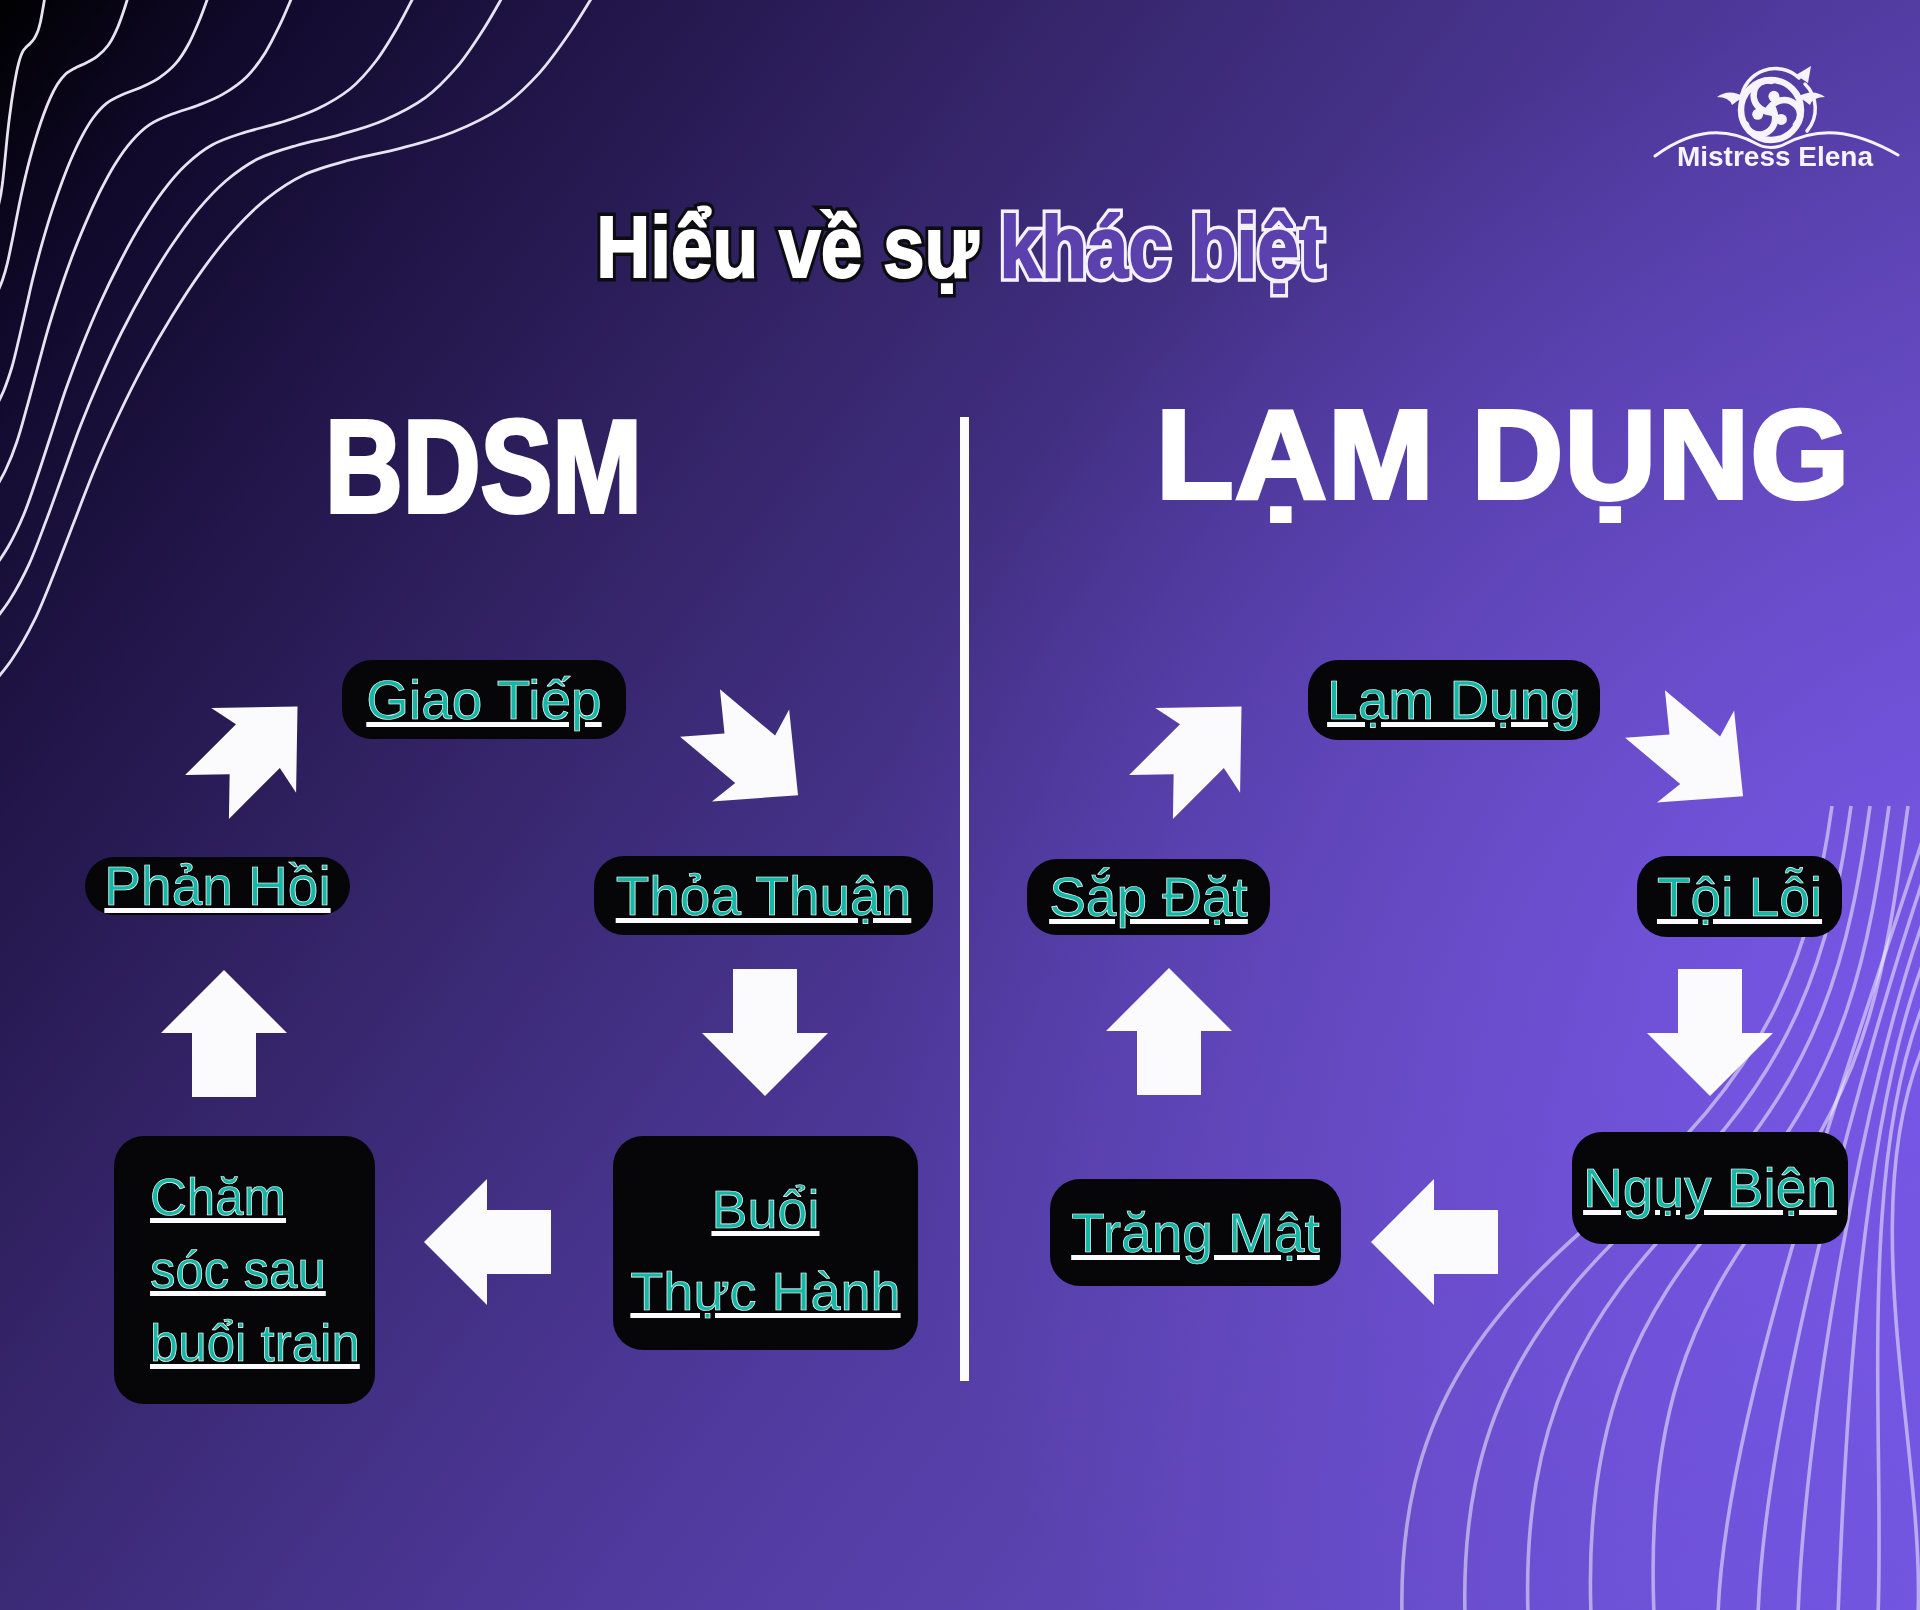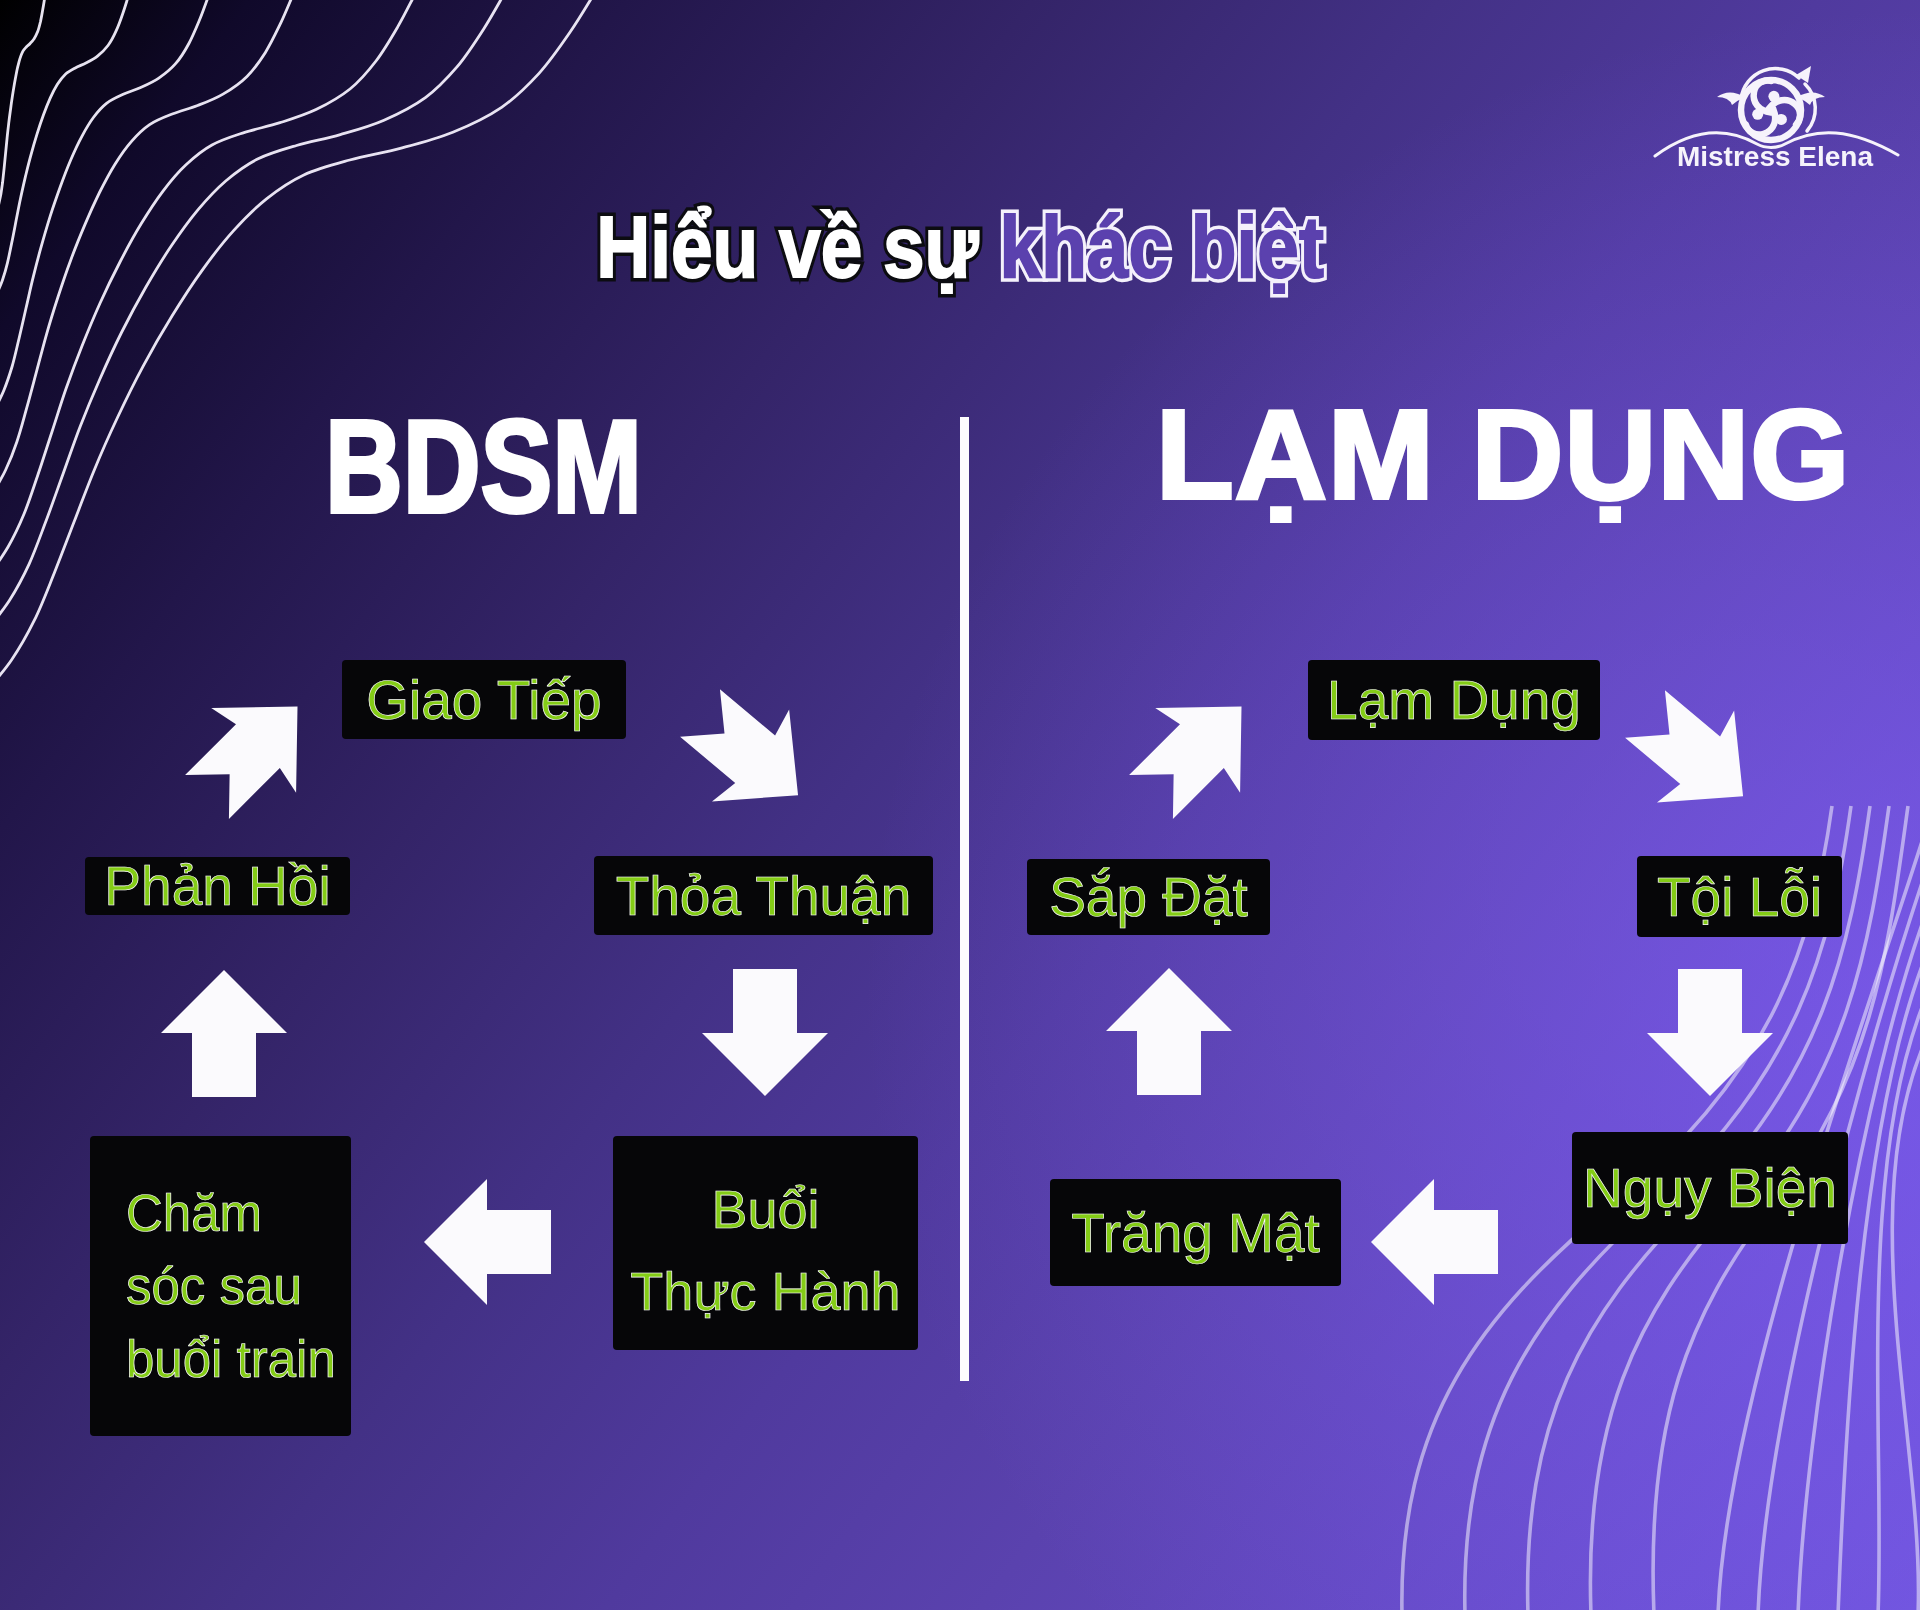--- a/index.html
+++ b/index.html
@@ -3,22 +3,22 @@
 <style>
   * { margin:0; padding:0; box-sizing:border-box; }
   html,body { width:1920px; height:1610px; overflow:hidden; }
   body { font-family:"Liberation Sans", sans-serif; position:relative;
     background:
       radial-gradient(1600px 1500px at 100% 62%, rgba(130,95,250,0.62), rgba(130,95,250,0) 66%),
       linear-gradient(127deg, #000000 0%, #10092a 8%, #22164a 20%, #342468 33%, #433186 46%, #503a9e 58%, #5a42ae 70%, #6349c2 82%, #694fd0 92%, #6d53d8 100%);
   }
   svg.layer { position:absolute; left:0; top:0; }
   .divider { position:absolute; left:960px; top:417px; width:9px; height:964px; background:#fdfcfe; }
-  .box { position:absolute; background:#060608; border-radius:4px; color:#84cc16;
-         font-size:55px; display:flex; align-items:center; justify-content:center;
+  .box { position:absolute; background:#060608; border-radius:30px; color:#14b8a6;
+         font-size:55px; display:flex; align-items:center; justify-content:center;text-decoration:underline;
          -webkit-text-stroke:0.7px #fcfbfd; }
   .box.ml { justify-content:flex-start; padding-left:36px; line-height:73px; font-size:51px; }
   .box.ml2 { text-align:center; line-height:82px; font-size:54px; align-items:flex-start; padding-top:32px; }
   .hdr { position:absolute; color:#ffffff; font-weight:bold; white-space:nowrap;
           transform-origin:left top; -webkit-text-stroke:4px #ffffff; }
   .title { position:absolute; left:0; top:196px; width:1920px; text-align:center;
             font-size:88px; font-weight:bold; white-space:nowrap; color:#ffffff;
             transform:scaleX(0.85); }
   .title .t2 { color:#5b41ae; }
   .title.front { -webkit-text-stroke:2px #ffffff; }
@@ -77,21 +77,21 @@
 <path d="M1371 1242 L1434 1179 L1434 1210 L1498 1210 L1498 1274 L1434 1274 L1434 1305 Z" fill="#fbfafd"></path>
 </svg>
 <div class="box" style="left:342px;top:660px;width:284px;height:79px;">Giao Tiếp</div>
 <div class="box" style="left:594px;top:856px;width:339px;height:79px;">Thỏa Thuận</div>
 <div class="box" style="left:85px;top:857px;width:265px;height:58px;">Phản Hồi</div>
 <div class="box" style="left:1308px;top:660px;width:292px;height:80px;">Lạm Dụng</div>
 <div class="box" style="left:1637px;top:856px;width:205px;height:81px;text-align:right;">Tội Lỗi</div>
 <div class="box" style="left:1027px;top:859px;width:243px;height:76px;">Sắp Đặt</div>
 <div class="box" style="left:1572px;top:1132px;width:276px;height:112px;">Ngụy Biện</div>
 <div class="box" style="left:1050px;top:1179px;width:291px;height:107px;">Trăng Mật</div>
-<div class="box ml" style="left:90px;top:1136px;width:261px;height:300px;">Chăm<br>sóc sau<br>buổi train</div>
+<div class="box ml" style="left:114px;top:1136px;width:261px;height:268px;">Chăm<br>sóc sau<br>buổi train</div>
 <div class="box ml2" style="left:613px;top:1136px;width:305px;height:214px;">Buổi<br>Thực Hành</div>
 
 <svg width="340" height="160" viewBox="0 0 340 160" style="position:absolute;left:1605px;top:35px;">
   <g stroke="#f6f3fb" fill="none" stroke-linecap="round">
     <path d="M 50 121 C 88 93, 122 92, 152 109 C 160 113.5, 172 113.5, 180 109 C 212 92, 246 93, 293 120" stroke-width="3"></path>
     <circle cx="166" cy="75" r="30" stroke-width="6.5"></circle>
     <path d="M 136 64 A 34.5 34.5 0 0 1 194 43" stroke-width="3.5"></path>
     <path d="M 200 49 A 34.5 34.5 0 0 1 202 96" stroke-width="3.5"></path>
   </g>
   <g fill="#f6f3fb">

